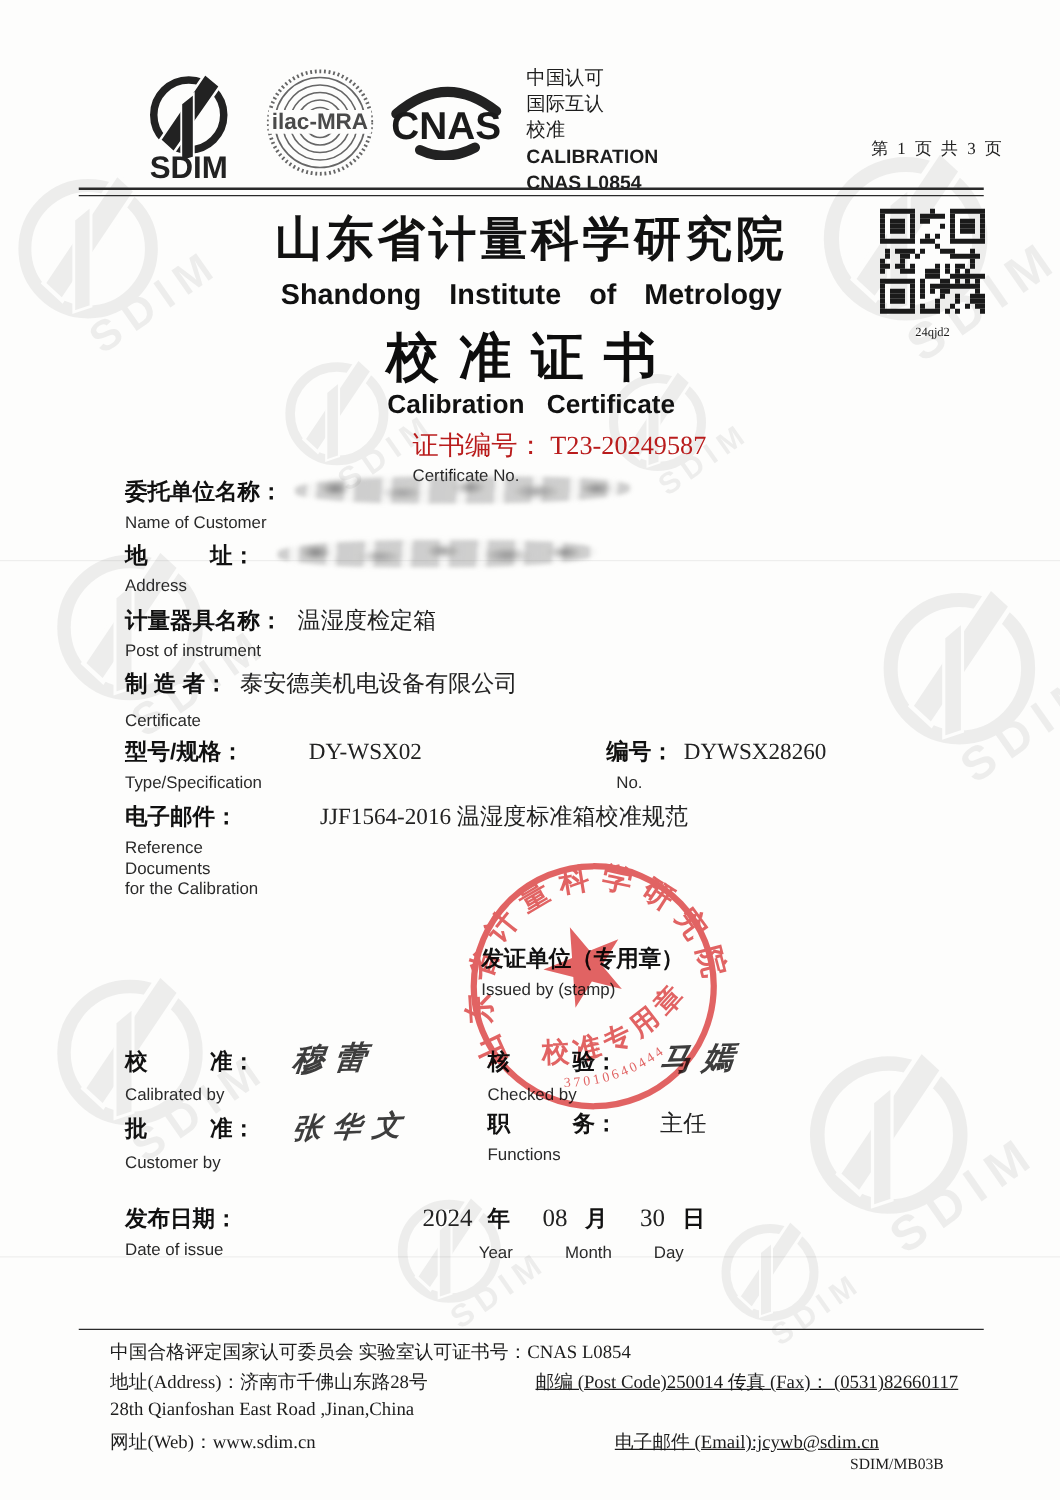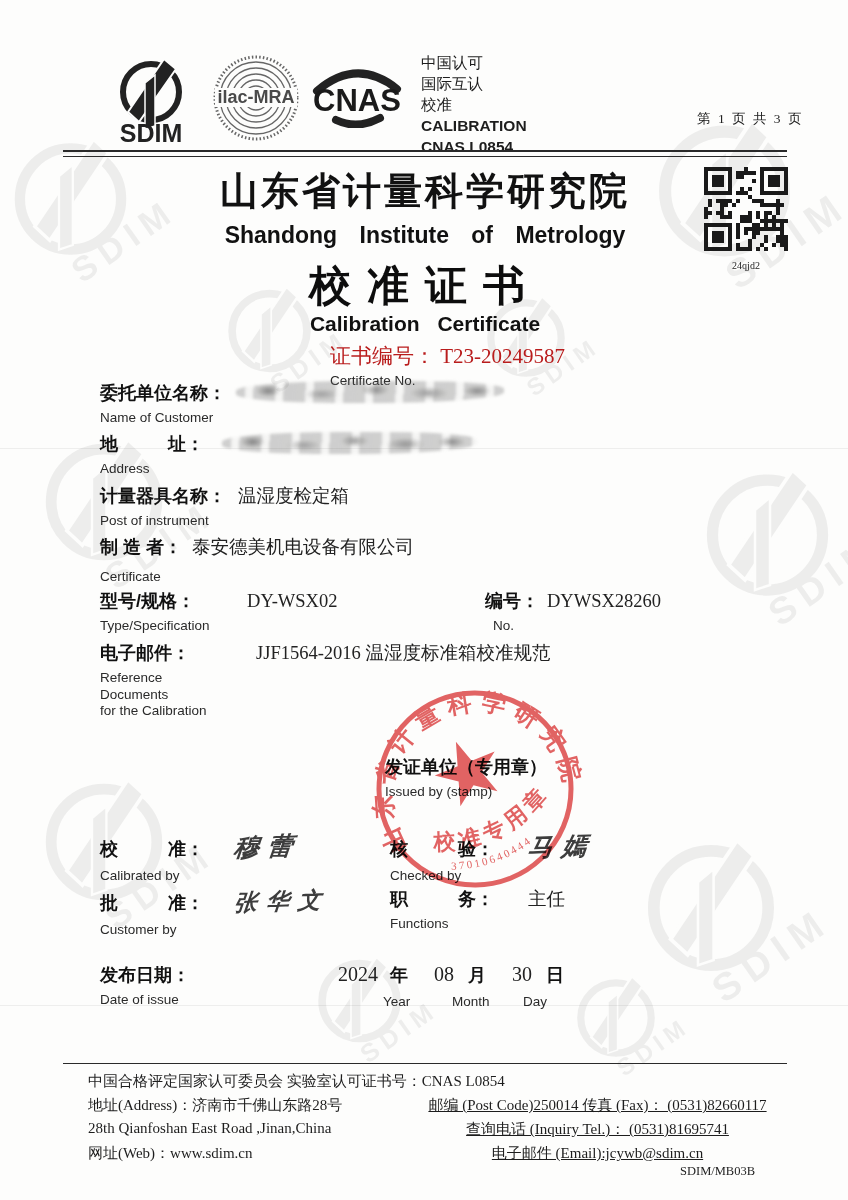--- a/index.html
+++ b/index.html
@@ -526,17 +526,16 @@
   <div class="abs en sans" style="left:383px;top:989px;z-index:2">Year</div>
   <div class="abs en sans" style="left:452px;top:989px;z-index:2">Month</div>
   <div class="abs en sans" style="left:523px;top:989px;z-index:2">Day</div>
 
   <div class="ftr-rule"></div>
   <div class="abs ftr" style="left:88px;top:1072px">中国合格评定国家认可委员会 实验室认可证书号：CNAS L0854</div>
   <div class="abs ftr" style="left:88px;top:1096px">地址(Address)：济南市千佛山东路28号</div>
   <div class="abs ftr" style="left:88px;top:1120px">28th Qianfoshan East Road ,Jinan,China</div>
   <div class="abs ftr" style="left:88px;top:1144px">网址(Web)：www.sdim.cn</div>
   <div class="abs ftr ftr-r" style="top:1096px">邮编 (Post Code)250014  传真 (Fax)：  (0531)82660117</div>
-  <div class="abs ftr ftr-r" style="top:1120px">查询电话 (Inquiry Tel.)：  (0531)81695741</div>
   <div class="abs ftr ftr-r" style="top:1144px">电子邮件 (Email):jcywb@sdim.cn</div>
   <div class="abs ftr formcode" style="left:680px;top:1164px">SDIM/MB03B</div>
 
 </div>
 
 </body></html>

